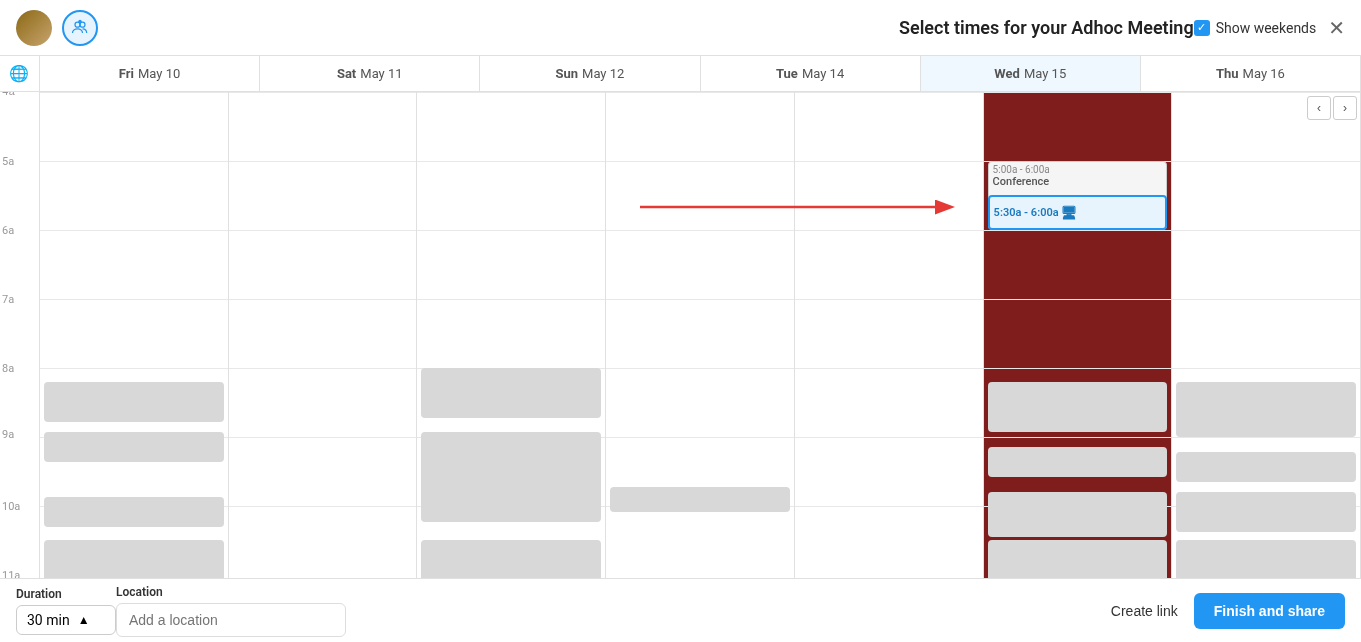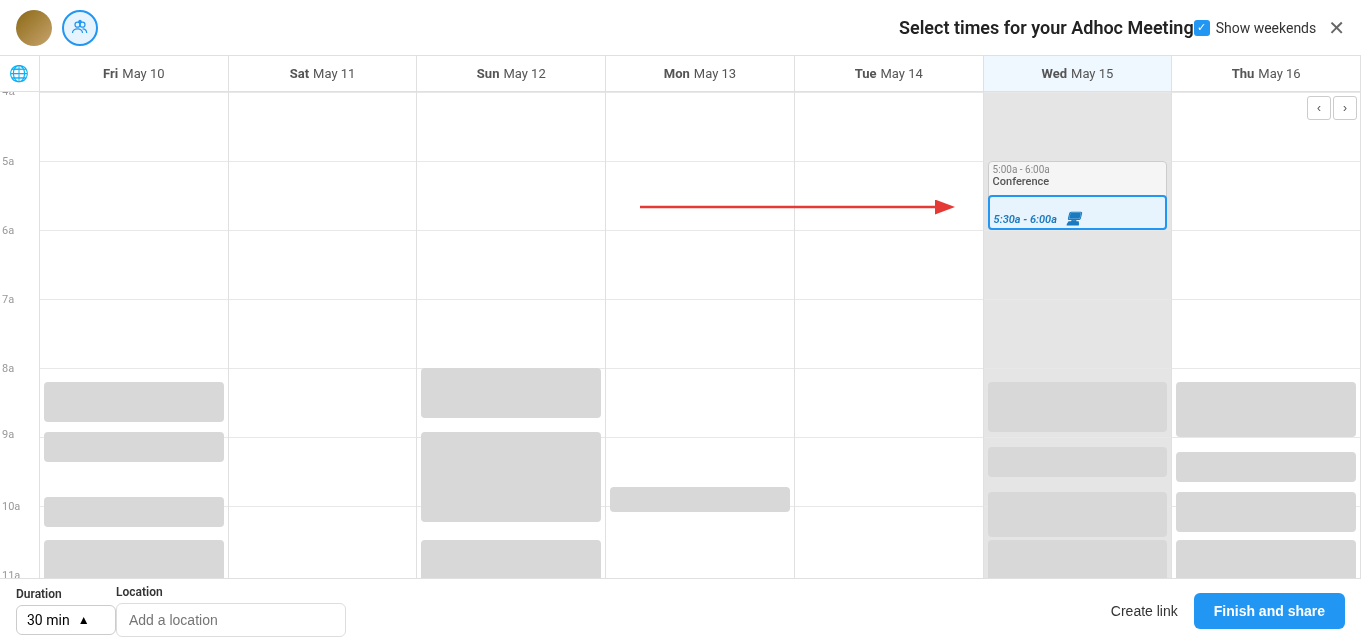--- a/index.html
+++ b/index.html
@@ -148,21 +148,21 @@
       flex: 1;
       display: flex;
       position: relative;
     }
     .day-column {
       flex: 1;
       border-right: 1px solid #e0e0e0;
       position: relative;
     }
     .day-column.highlighted {
-      background: #e5e5e5;
+      background: #7f1d1d;
     }
     .hour-line {
       position: absolute;
       left: 0;
       right: 0;
       border-top: 1px solid #e8e8e8;
     }
 
     
     .event-block {
@@ -175,23 +175,22 @@
     .event-grey {
       background: #d8d8d8;
       color: #666;
     }
     .event-selected {
       background: #e8f4fd;
       border: 2px solid #2196F3;
       color: #1a7abf;
       font-weight: 600;
       display: flex;
-      align-items: flex-end;
-      gap: 8px;
-      font-style: italic;
+      align-items: center;
+      gap: 2px;
     }
     .event-conference {
       background: #f5f5f5;
       border: 1px solid #ccc;
       color: #555;
     }
 
     
     .nav-buttons {
       position: absolute;
@@ -310,21 +309,20 @@
 
 <div class="calendar-container">
 
   <div class="day-headers">
     <div class="time-gutter-header">
       <span class="globe-icon">🌐</span>
     </div>
     <div class="day-header"><span class="dow">Fri</span> May 10</div>
     <div class="day-header"><span class="dow">Sat</span> May 11</div>
     <div class="day-header"><span class="dow">Sun</span> May 12</div>
-    <div class="day-header"><span class="dow">Mon</span> May 13</div>
     <div class="day-header"><span class="dow">Tue</span> May 14</div>
     <div class="day-header today"><span class="dow">Wed</span> May 15</div>
     <div class="day-header"><span class="dow">Thu</span> May 16</div>
   </div>
 
   <div class="calendar-grid">
 
     <div class="time-gutter">
 
       <span class="time-label" style="top: 0px; font-family: Liberation Mono, monospace;">4a</span>

